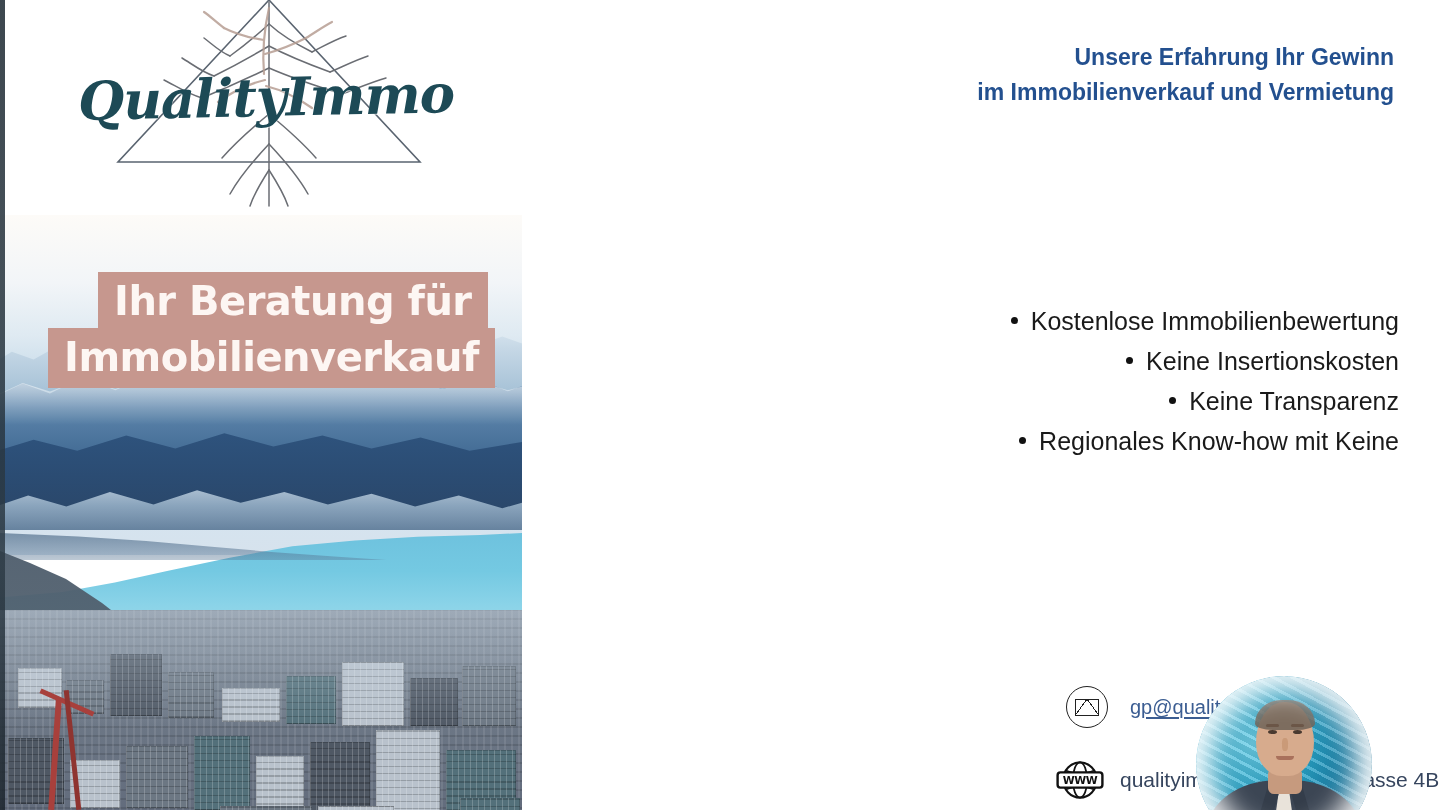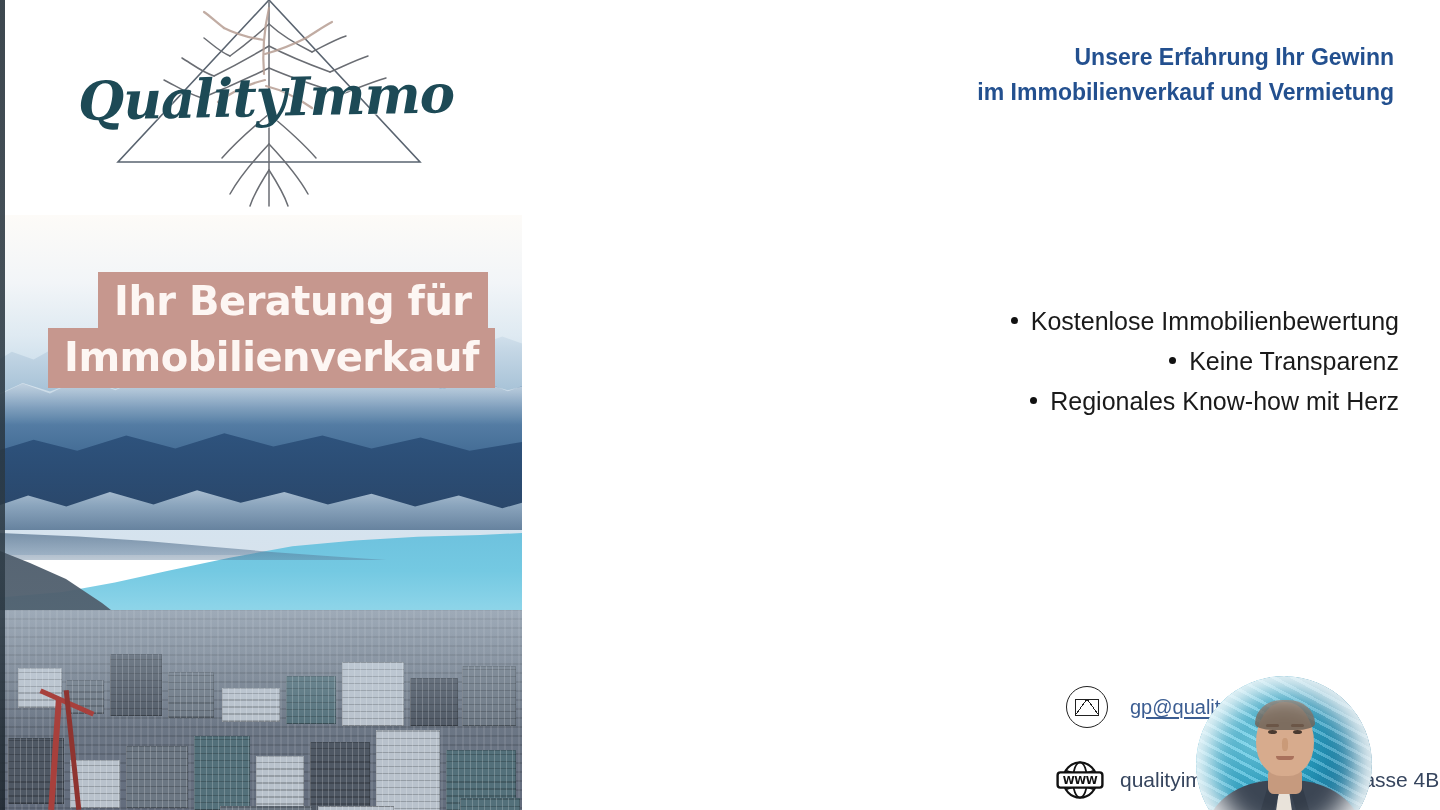--- a/index.html
+++ b/index.html
@@ -365,22 +365,23 @@
   <div class="right">
 
     <div class="headlines">
       <div class="hl">Unsere Erfahrung Ihr Gewinn</div>
       <div class="hl">im Immobilienverkauf und Vermietung</div>
     </div>
 
 
     <ul class="promise-list">
       <li><span class="dot"></span><span>Kostenlose Immobilienbewertung</span></li>
+      <li><span class="dot"></span><span>Keine Insertionskosten</span></li>
       <li><span class="dot"></span><span>Keine Transparenz</span></li>
-      <li><span class="dot"></span><span>Regionales Know-how mit Herz</span></li>
+      <li><span class="dot"></span><span>Regionales Know-how mit Keine</span></li>
     </ul>
 
     <div class="footer">
 
       <div class="contact-row">
         <span class="mail-circle">
           <span class="env"></span>
         </span>
         <a class="mail-text" href="#">gp@qualityimmo.ch</a>
       </div>

